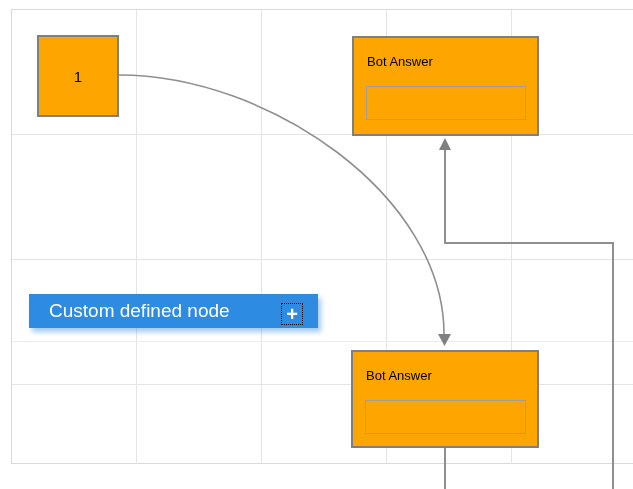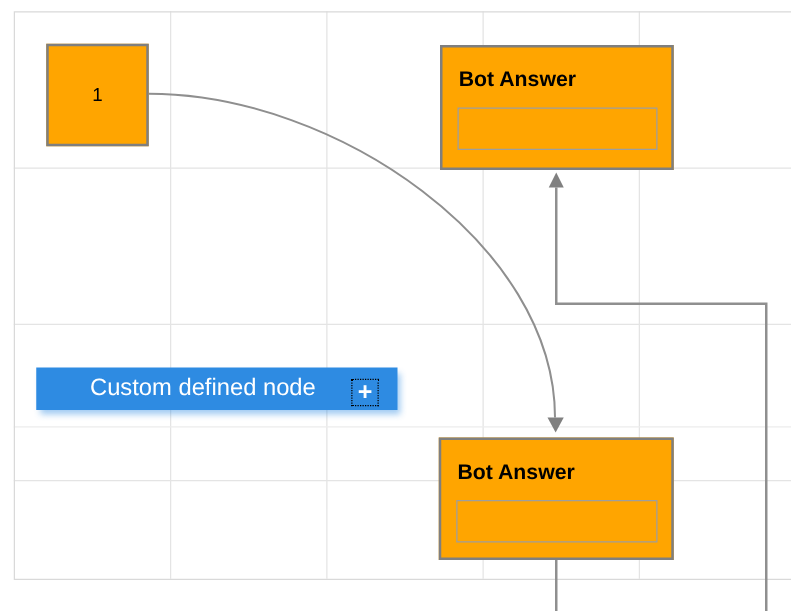--- a/index.html
+++ b/index.html
@@ -41,36 +41,36 @@
     font-size:15px;color:var(--text-dark);
   }
   .bot{
     background:var(--node-orange);
     border:2px solid var(--node-border);
   }
   .bot-top{left:352px;top:36px;width:187px;height:100px;}
   .bot-bottom{left:351px;top:350px;width:188px;height:98px;}
   .bot-title{
     position:absolute;left:13px;top:16px;
-    font-size:17px;color:var(--text-dark);white-space:nowrap;font-weight:bold;
+    font-size:13px;color:var(--text-dark);white-space:nowrap;
   }
   .bot-input{
     position:absolute;left:12px;right:11px;top:48px;height:34px;
     border:1px solid var(--inner-box-border);
     box-sizing:border-box;background:transparent;
     font-size:13px;color:var(--text-dark);
   }
   .node-custom{
     left:29px;top:294px;width:289px;height:34px;
     background:var(--node-blue);
     box-shadow:3px 4px 5px rgba(46,139,226,0.45);
     display:flex;align-items:center;
     color:var(--text-light);font-size:19px;
   }
-  .custom-label{margin-left:43px;white-space:nowrap;}
+  .custom-label{margin-left:20px;white-space:nowrap;}
   .plus-btn{
     position:absolute;right:15px;top:9px;
     width:20px;height:20px;box-sizing:content-box;
     border:1px dotted #000;
     display:flex;align-items:center;justify-content:center;
     color:var(--text-light);
     font-size:20px;font-weight:bold;line-height:1;
     cursor:pointer;
   }
 </style>

